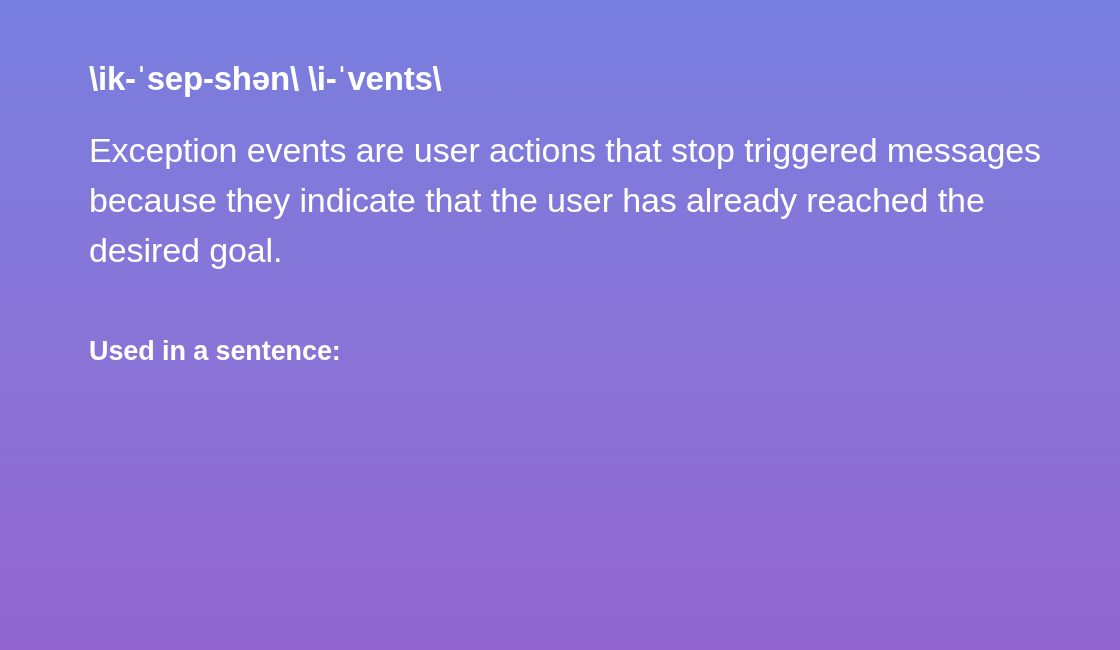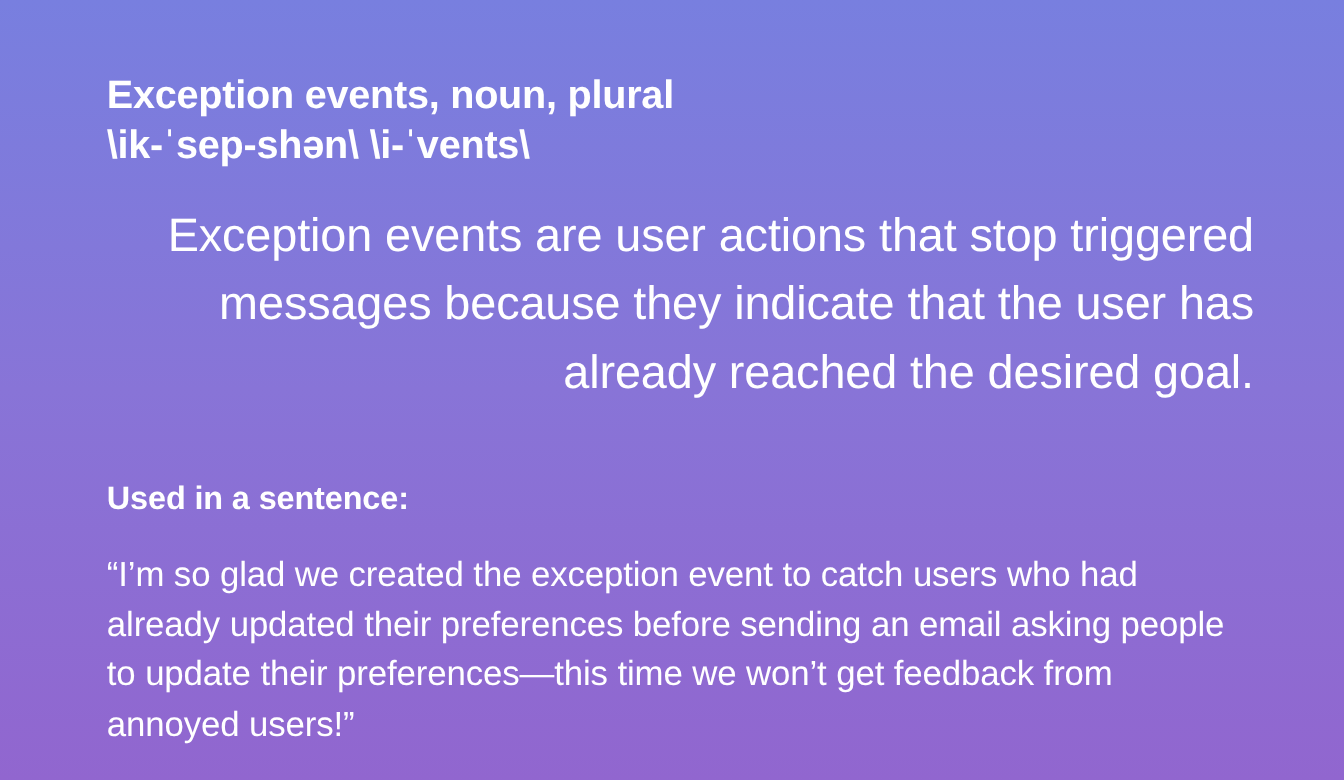--- a/index.html
+++ b/index.html
@@ -39,26 +39,25 @@
     color: #ffffff;
   }
 
   .term-line {
     display: block;
   }
 
   .definition-text {
     margin: 26px 0 0 0;
     max-width: 975px;
-    font-size: 39px;
+    font-size: 34px;
     font-weight: 400;
     line-height: 1.47;
     letter-spacing: -0.1px;
     color: #ffffff;
-    text-align: right;
   }
 
   .usage-heading {
     margin: 58px 0 12px 0;
     font-size: 27px;
     font-weight: 700;
     line-height: 1.3;
     letter-spacing: -0.1px;
     color: #ffffff;
   }
@@ -73,24 +72,22 @@
     color: #ffffff;
   }
 </style>
 </head>
 <body>
 
 <div class="definition-card">
 
   <div class="term-block">
     <h1 class="term-heading">
-      <span class="term-line">Exception events, noun, plural</span>
       <span class="term-line">\ik-ˈsep-shən\ \i-ˈvents\</span>
     </h1>
   </div>
 
   <p class="definition-text">Exception events are user actions that stop triggered messages because they indicate that the user has already reached the desired goal.</p>
 
   <h2 class="usage-heading">Used in a sentence:</h2>
 
-  <p class="usage-quote">“I’m so glad we created the exception event to catch users who had already updated their preferences before sending an email asking people to update their preferences—this time we won’t get feedback from annoyed users!”</p>
 
 </div>
 
 </body></html>

